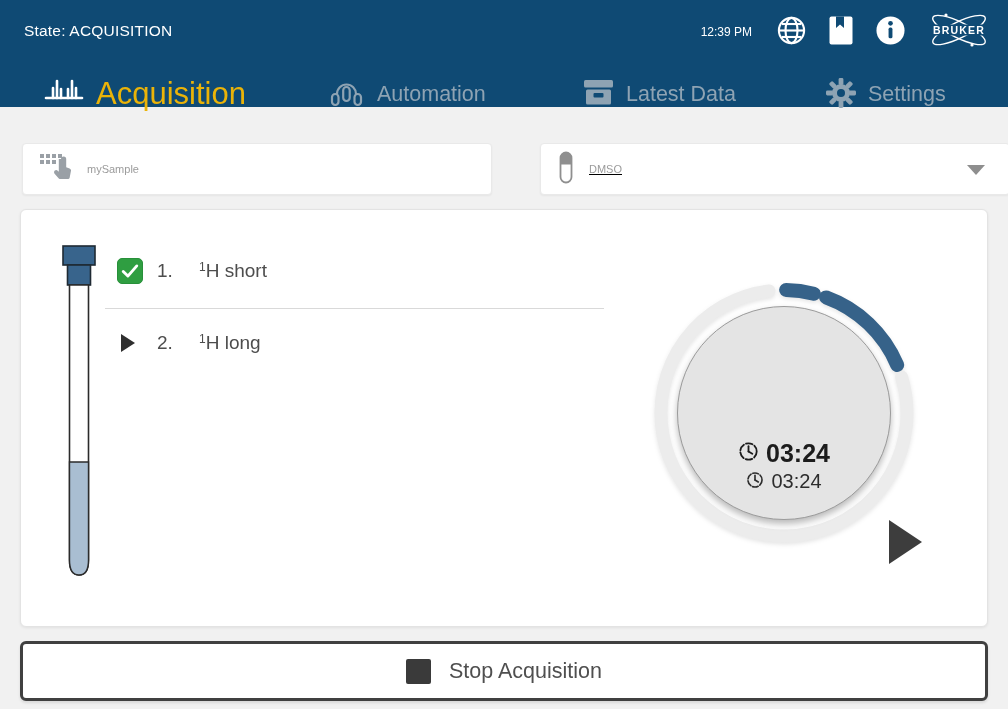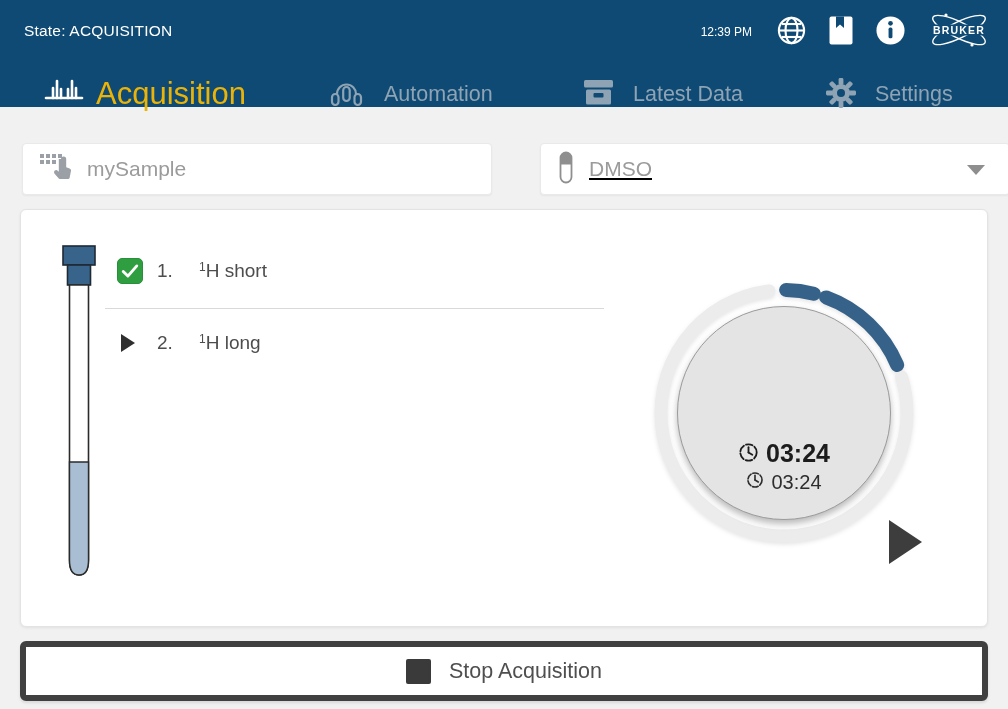--- a/index.html
+++ b/index.html
@@ -16,30 +16,30 @@
   .clock-time{color:#ffffff;font-size:12px;margin-right:4px;}
   .icon-btn{display:flex;align-items:center;justify-content:center;background:none;border:none;padding:0;cursor:pointer;}
   
   .nav-tab{position:absolute;top:64px;height:60px;display:flex;align-items:center;gap:12px;background:none;border:none;padding:0;cursor:pointer;}
   .nav-tab .lbl{white-space:nowrap;}
   .tab-acquisition{left:44px;}
   .tab-acquisition .lbl{color:#eab308;font-size:31px;}
   .tab-automation{left:328px;}
   .tab-latest{left:583px;}
   .tab-settings{left:826px;}
-  .nav-inactive .lbl{color:#8ea3b3;font-size:21.5px;margin-left:7px;}
+  .nav-inactive .lbl{color:#8ea3b3;font-size:21.5px;}
   
   .field{
     position:absolute;top:143px;height:52px;background:#ffffff;border:1px solid #e9e9e9;
     border-radius:4px;box-shadow:0 1px 2px rgba(0,0,0,.05);
     display:flex;align-items:center;cursor:pointer;
   }
   .field-sample{left:22px;width:470px;padding-left:16px;}
   .field-solvent{left:540px;width:470px;padding-left:18px;text-decoration:underline;}
-  .field .ftext{color:#9b9b9b;font-size:21px;margin-left:16px;}
+  .field .ftext{color:#9b9b9b;font-size:11px;margin-left:16px;}
   .caret-down{position:absolute;right:24px;top:21px;width:0;height:0;
     border-left:9px solid transparent;border-right:9px solid transparent;border-top:10px solid #8e8e8e;}
   
   .card{position:absolute;left:20px;top:209px;width:968px;height:418px;background:#ffffff;
     border:1px solid #e3e3e3;border-radius:6px;box-shadow:0 1px 3px rgba(0,0,0,.07);}
   .tube-wrap{position:absolute;left:33px;top:34px;width:50px;height:340px;}
   
   .exp-row{position:absolute;left:96px;height:30px;display:flex;align-items:center;cursor:pointer;}
   .exp-row-1{top:46px;}
   .exp-row-2{top:118px;}
@@ -51,28 +51,28 @@
   .exp-num{color:#4d4d4d;font-size:19px;margin-left:10px;width:26px;}
   .exp-name{color:#4d4d4d;font-size:19px;margin-left:16px;}
   .sup{font-size:12px;position:relative;top:-6px;}
   .list-divider{position:absolute;left:84px;top:98px;width:499px;height:1px;background:#d9d9d9;}
   
   .timer{position:absolute;left:628px;top:68px;width:270px;height:270px;}
   .timer svg.ring{position:absolute;left:0;top:0;filter:drop-shadow(0 2px 2px rgba(0,0,0,.10));}
   .timer-disc{position:absolute;left:28px;top:28px;width:214px;height:214px;border-radius:50%;
     background:#e4e4e4;border:1.5px solid #9b9b9b;box-shadow:0 4px 7px rgba(0,0,0,.28);
     display:flex;flex-direction:column;align-items:center;justify-content:flex-start;padding-top:134px;gap:5px;}
-  .t-line{display:flex;align-items:center;gap:7px;line-height:1;}
+  .t-line{display:flex;gap:7px;line-height:1;}
   .t-line-1 .t-val{font-size:25px;font-weight:bold;color:#1c1c1c;}
   .t-line-2 .t-val{font-size:20px;color:#2d2d2d;}
   .play-btn{position:absolute;left:868px;top:310px;width:0;height:0;cursor:pointer;background:none;border:none;padding:0;
     border-top:22px solid transparent;border-bottom:22px solid transparent;border-left:33px solid #3d3d3d;}
   
   .stop-bar{position:absolute;left:20px;top:641px;width:968px;height:60px;background:#ffffff;
-    border:6px solid #404040;border-radius:6px;box-shadow:0 2px 3px rgba(0,0,0,.10);
+    border:3px solid #404040;border-radius:6px;box-shadow:0 2px 3px rgba(0,0,0,.10);
     display:flex;align-items:center;justify-content:center;gap:18px;cursor:pointer;}
   .stop-square{width:25px;height:25px;background:#3a3a3a;border-radius:2px;}
   .stop-label{font-size:21.5px;color:#4f4f4f;}
 </style>
 </head>
 <body>
 
 <div id="app">
 
   <div class="header">

